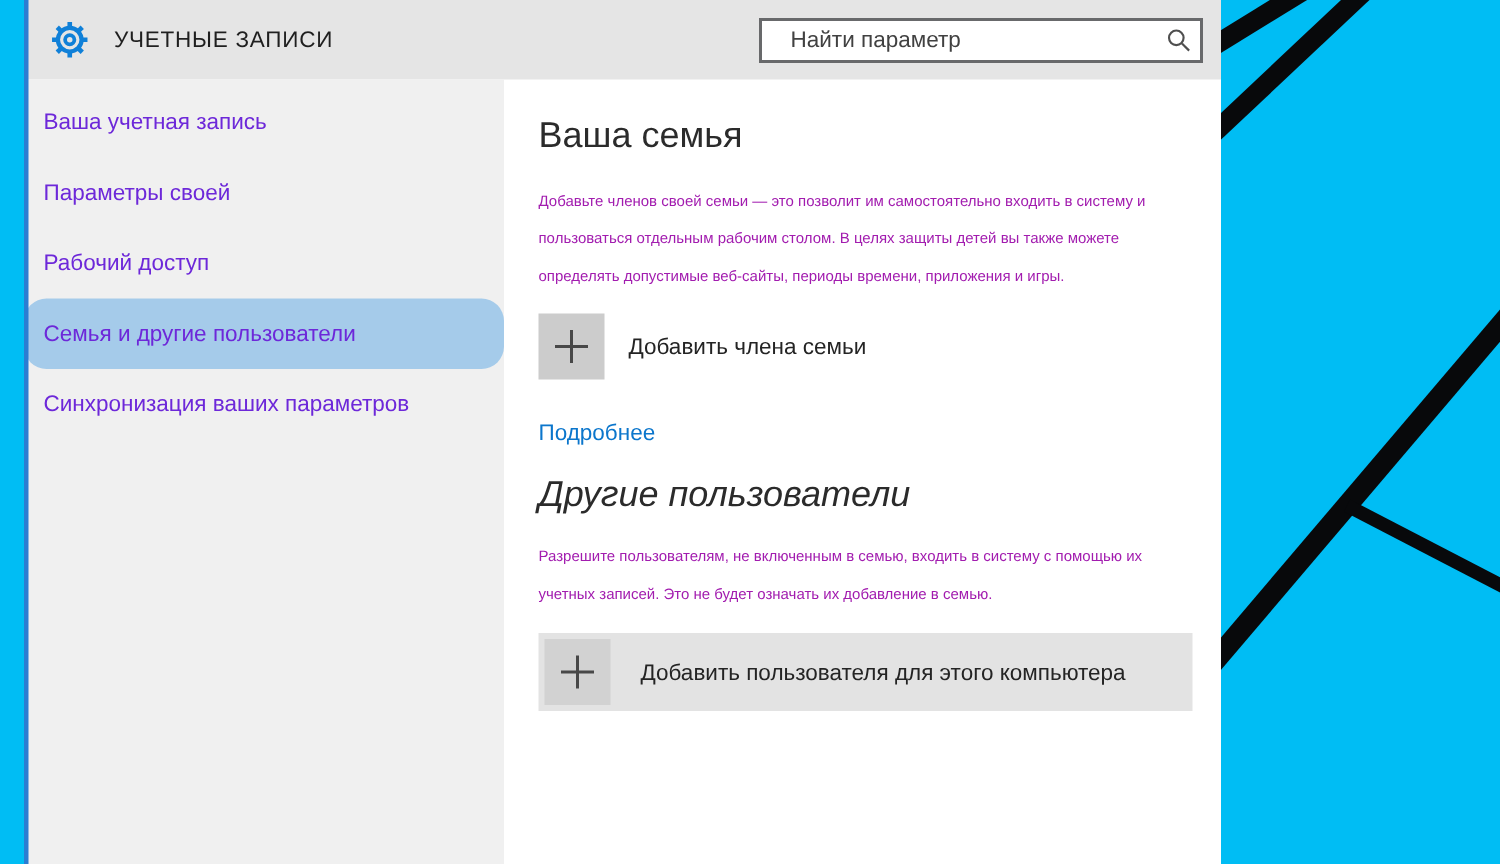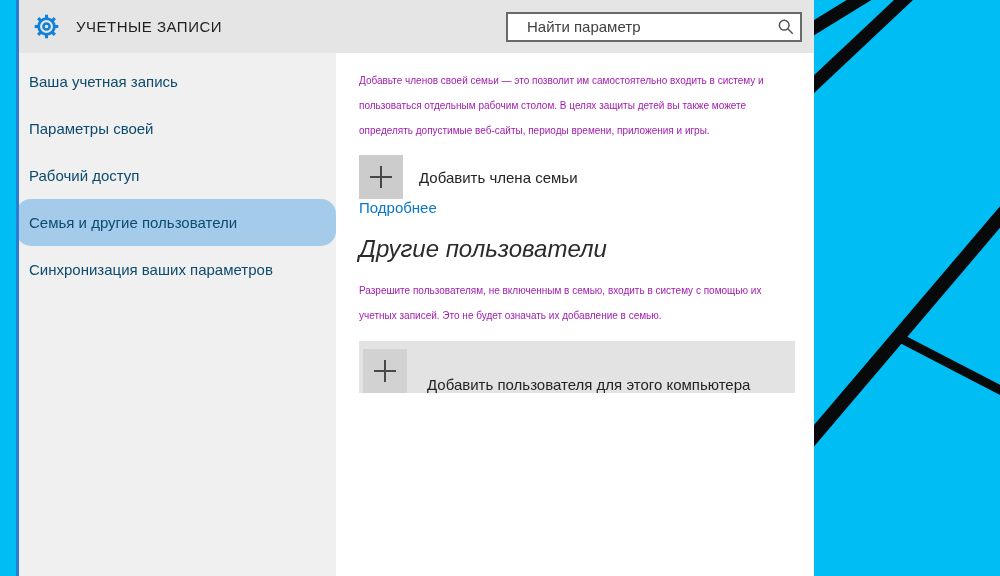--- a/index.html
+++ b/index.html
@@ -53,21 +53,21 @@
   
   .window-body { display: flex; height: 523px; }
 
   
   .sidebar {
     width: 320px; flex: 0 0 auto;
     background: #f0f0f0; padding-top: 5px;
   }
   .nav-item {
     height: 47px; line-height: 47px;
-    padding-left: 13px; font-size: 15px; color: #0c4a6e;
+    padding-left: 13px; font-size: 15px; color: #6d28d9;
     cursor: default; white-space: nowrap;
   }
   .nav-item.selected { background: #a5cbea; border-radius: 15px; }
 
   
   .main-pane {
     flex: 1; padding-left: 23px; padding-right: 16px;
     overflow: hidden;
   }
   h1.section-heading {
@@ -86,29 +86,29 @@
     margin-top: 12px; cursor: pointer;
   }
   .plus-tile {
     width: 44px; height: 44px; background: #cccccc;
     display: flex; align-items: center; justify-content: center;
     flex: 0 0 auto;
   }
   .add-label { font-size: 15px; color: #242424; margin-left: 16px; }
 
   .more-link {
-    display: inline-block; 
+    display: inline-block; margin-top: 27px;
     font-size: 15px; color: #0b76cc; text-decoration: none; cursor: pointer;
   }
 
   h1.users-heading { margin-top: 16px; font-style: italic; }
 
   .add-user-strip {
     margin-top: 13px; width: 436px; height: 52px;
-    background: #e3e3e3; display: flex; align-items: flex-end;
+    background: #e3e3e3; display: flex; align-items: center;
     padding-left: 4px; cursor: pointer;
   }
   .add-user-strip .plus-tile { background: #d2d2d2; }
   .add-user-strip .add-label { margin-left: 20px; }
 </style>
 </head>
 <body>
 
 <svg class="wallpaper" width="1000" height="576" viewBox="0 0 1000 576" preserveAspectRatio="none">
   <rect x="0" y="0" width="1000" height="576" fill="#00bdf4"></rect>
@@ -156,20 +156,21 @@
     <div class="sidebar">
       <div class="nav-item">Ваша учетная запись</div>
       <div class="nav-item">Параметры своей</div>
       <div class="nav-item">Рабочий доступ</div>
       <div class="nav-item selected">Семья и другие пользователи</div>
       <div class="nav-item">Синхронизация ваших параметров</div>
     </div>
 
     <div class="main-pane">
 
+      <h1 class="section-heading">Ваша семья</h1>
 
       <p class="section-desc desc-family">Добавьте членов своей семьи — это позволит им самостоятельно входить в систему и пользоваться отдельным рабочим столом. В целях защиты детей вы также можете определять допустимые веб-сайты, периоды времени, приложения и игры.</p>
 
       <div class="add-row">
         <div class="plus-tile">
           <svg width="26" height="26" viewBox="0 0 26 26">
             <line x1="13" y1="2" x2="13" y2="24" stroke="#484848" stroke-width="2"></line>
             <line x1="2" y1="13" x2="24" y2="13" stroke="#484848" stroke-width="2"></line>
           </svg>
         </div>

